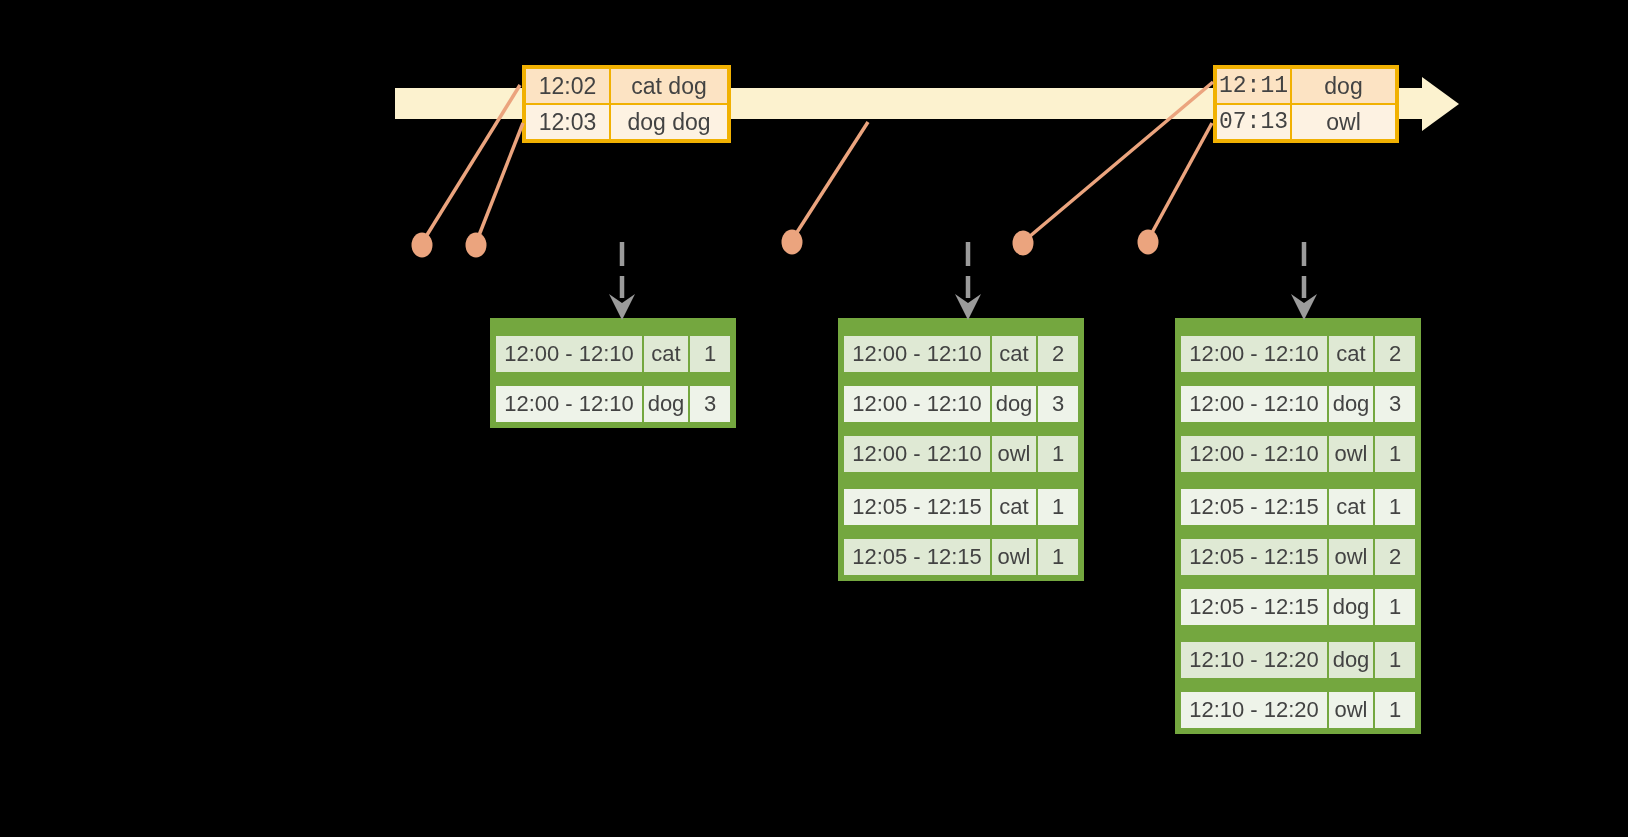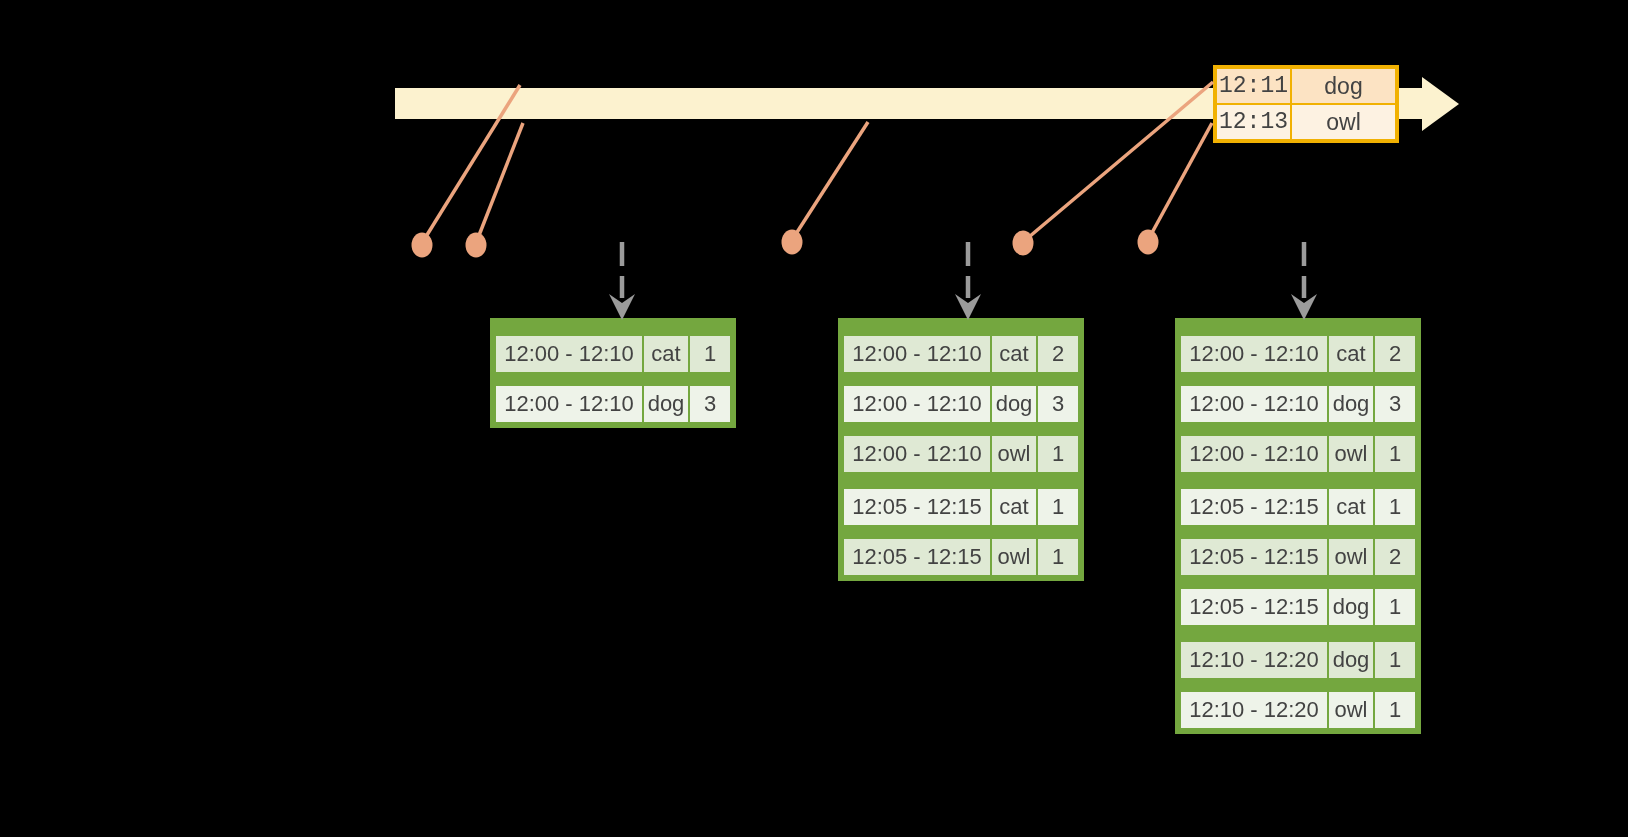--- a/index.html
+++ b/index.html
@@ -40,29 +40,39 @@
   #gt2{left:838px;top:318px;}
   #gt3{left:1175px;top:318px;}
 </style>
 </head>
 <body>
 
 <div class="canvas">
 
   <div class="band"></div>
 
+  <div class="etable" id="et1">
+    <div class="erow">
+      <div class="ecell c1 e-dark">12:02</div>
+      <div class="ecell c2 e-dark">cat dog</div>
+    </div>
+    <div class="erow">
+      <div class="ecell c1 e-light">12:03</div>
+      <div class="ecell c2 e-light">dog dog</div>
+    </div>
+  </div>
 
 
   <div class="etable" id="et3">
     <div class="erow">
       <div class="ecell c1 e-dark">12:11</div>
       <div class="ecell c2 e-dark">dog</div>
     </div>
     <div class="erow">
-      <div class="ecell c1 e-light">12:13</div>
+      <div class="ecell c1 e-light">07:13</div>
       <div class="ecell c2 e-light">owl</div>
     </div>
   </div>
 
   <div class="gtable" id="gt1">
     <div class="grow g-dark">
       <div class="gcell gwin">12:00 - 12:10</div>
       <div class="gcell gword">cat</div>
       <div class="gcell gcount">1</div>
     </div>

